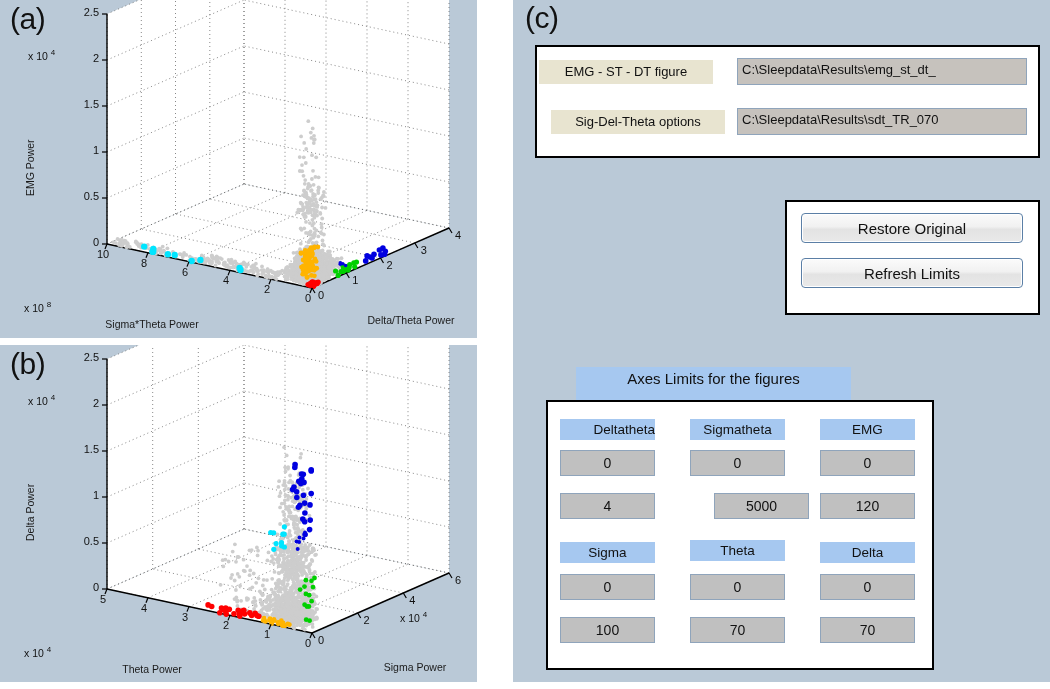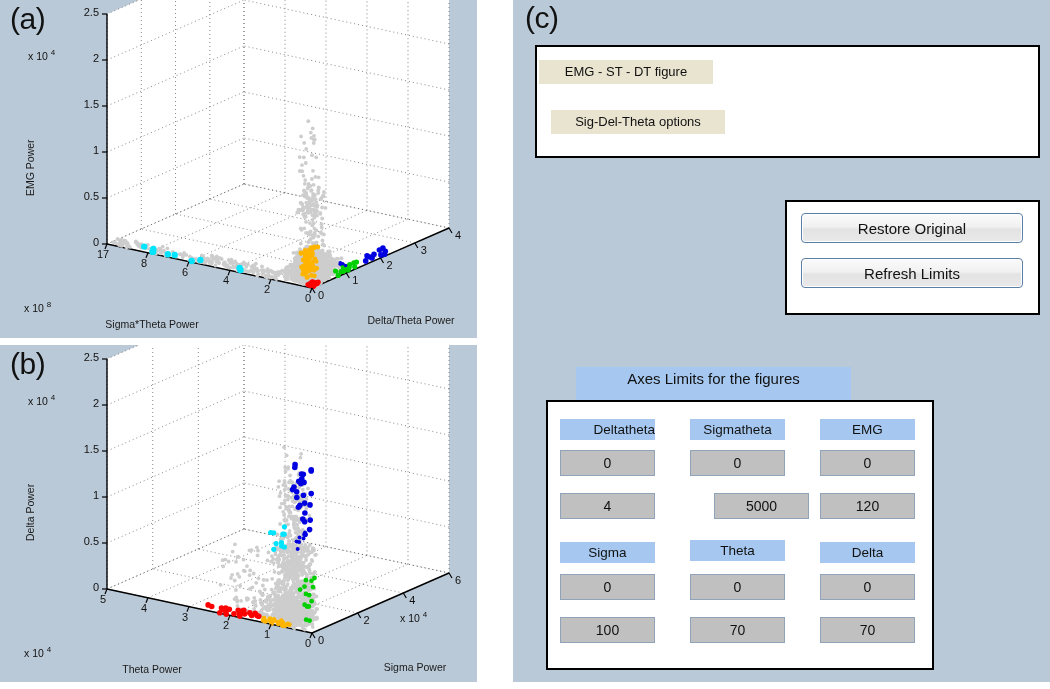--- a/index.html
+++ b/index.html
@@ -1569,21 +1569,21 @@
           <line x1="380.5" y1="258.0" x2="383.5" y2="263.0" stroke="#000" stroke-width="1.2"></line>
           <line x1="414.8" y1="243.0" x2="417.8" y2="248.0" stroke="#000" stroke-width="1.2"></line>
           <line x1="449.0" y1="228.0" x2="452.0" y2="233.0" stroke="#000" stroke-width="1.2"></line>
         </svg>
         <div class="ticklabel" style="left: 99px; top: 236px; transform: translateX(-100%);">0</div>
         <div class="ticklabel" style="left: 99px; top: 190px; transform: translateX(-100%);">0.5</div>
         <div class="ticklabel" style="left: 99px; top: 144px; transform: translateX(-100%);">1</div>
         <div class="ticklabel" style="left: 99px; top: 98px; transform: translateX(-100%);">1.5</div>
         <div class="ticklabel" style="left: 99px; top: 52px; transform: translateX(-100%);">2</div>
         <div class="ticklabel" style="left: 99px; top: 6px; transform: translateX(-100%);">2.5</div>
-        <div class="ticklabel" style="left: 103px; top: 248px; transform: translateX(-50%);">17</div>
+        <div class="ticklabel" style="left: 103px; top: 248px; transform: translateX(-50%);">10</div>
         <div class="ticklabel" style="left: 144px; top: 256.8px; transform: translateX(-50%);">8</div>
         <div class="ticklabel" style="left: 185px; top: 265.6px; transform: translateX(-50%);">6</div>
         <div class="ticklabel" style="left: 226px; top: 274.4px; transform: translateX(-50%);">4</div>
         <div class="ticklabel" style="left: 267px; top: 283.2px; transform: translateX(-50%);">2</div>
         <div class="ticklabel" style="left: 308px; top: 292px; transform: translateX(-50%);">0</div>
         <div class="ticklabel" style="left: 321px; top: 289px; transform: translateX(-50%);">0</div>
         <div class="ticklabel" style="left: 355.25px; top: 274px; transform: translateX(-50%);">1</div>
         <div class="ticklabel" style="left: 389.5px; top: 259px; transform: translateX(-50%);">2</div>
         <div class="ticklabel" style="left: 423.75px; top: 244px; transform: translateX(-50%);">3</div>
         <div class="ticklabel" style="left: 458px; top: 229px; transform: translateX(-50%);">4</div>
@@ -2990,22 +2990,24 @@
   </div>
 
   <div class="cpanel">
 
     <div class="panel-tag" style="left:12px;top:1px;">(c)</div>
 
 
     <div class="groupbox" style="left:22px;top:45px;width:505px;height:113px;">
 
       <div class="tanlabel" style="left:2px;top:13px;width:174px;height:24px;">EMG - ST - DT figure</div>
+      <div class="pathfield" style="left:200px;top:11px;width:290px;height:27px;">C:\Sleepdata\Results\emg_st_dt_</div>
 
       <div class="tanlabel" style="left:14px;top:63px;width:174px;height:24px;">Sig-Del-Theta options</div>
+      <div class="pathfield" style="left:200px;top:61px;width:290px;height:27px;">C:\Sleepdata\Results\sdt_TR_070</div>
     </div>
 
 
 
     <div class="groupbox" style="left:272px;top:200px;width:255px;height:115px;">
       <div class="btn" style="left:14px;top:11px;width:222px;height:30px;">Restore Original</div>
       <div class="btn" style="left:14px;top:56px;width:222px;height:30px;">Refresh Limits</div>
     </div>
 
     <div class="hdrlabel" style="left:63px;top:367px;width:275px;height:26px;">Axes Limits for the figures</div>

